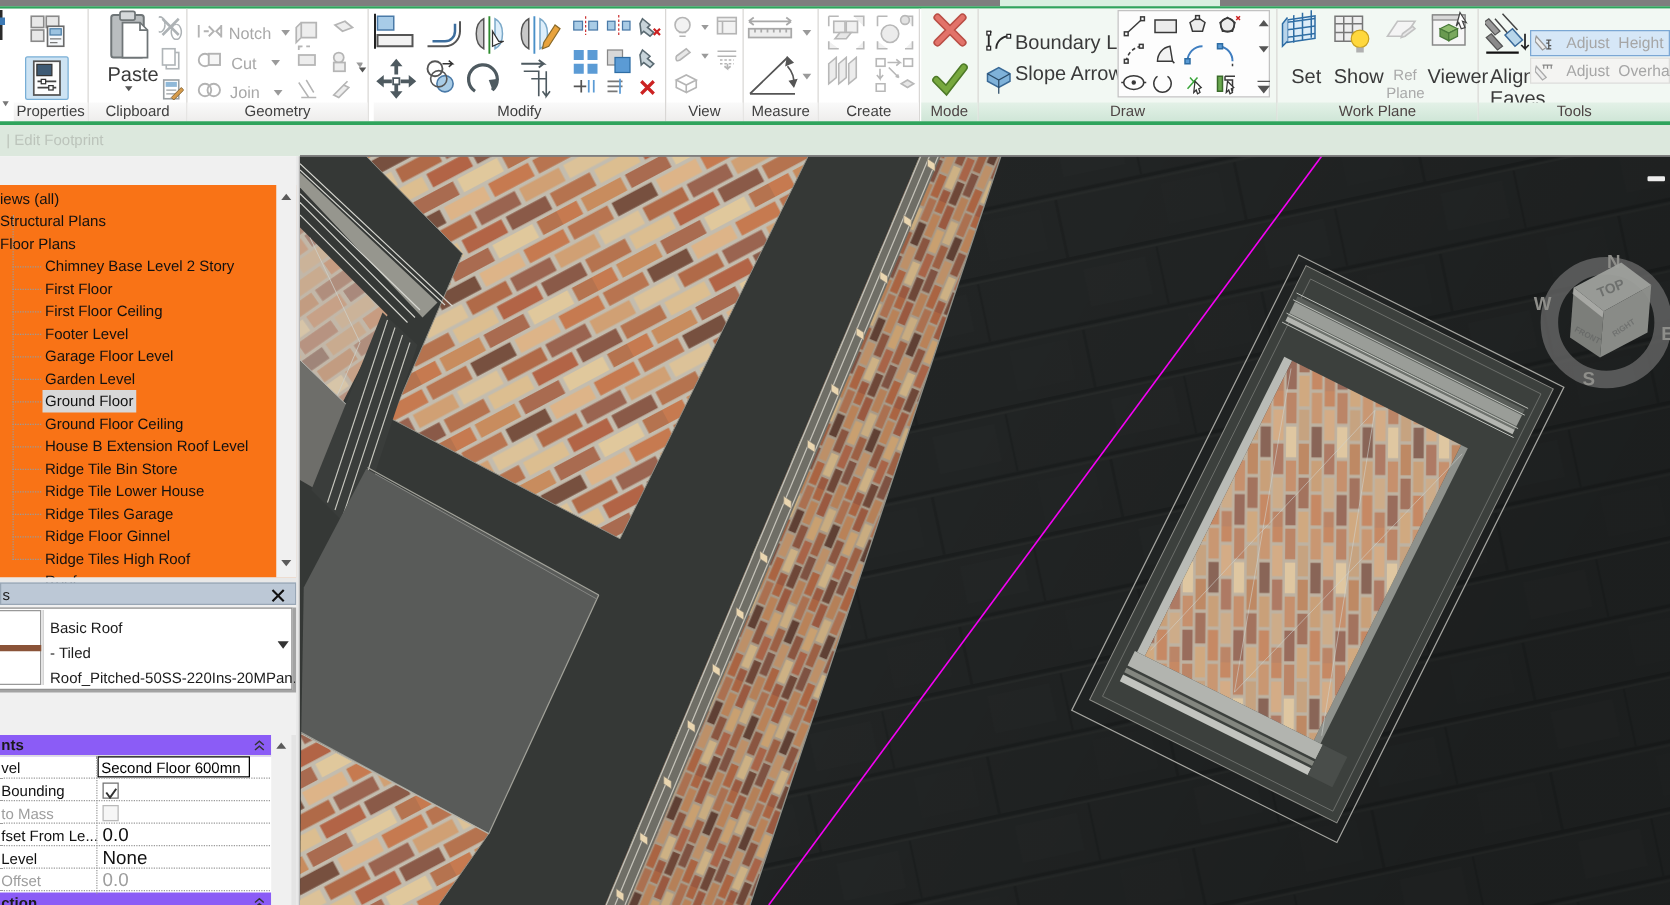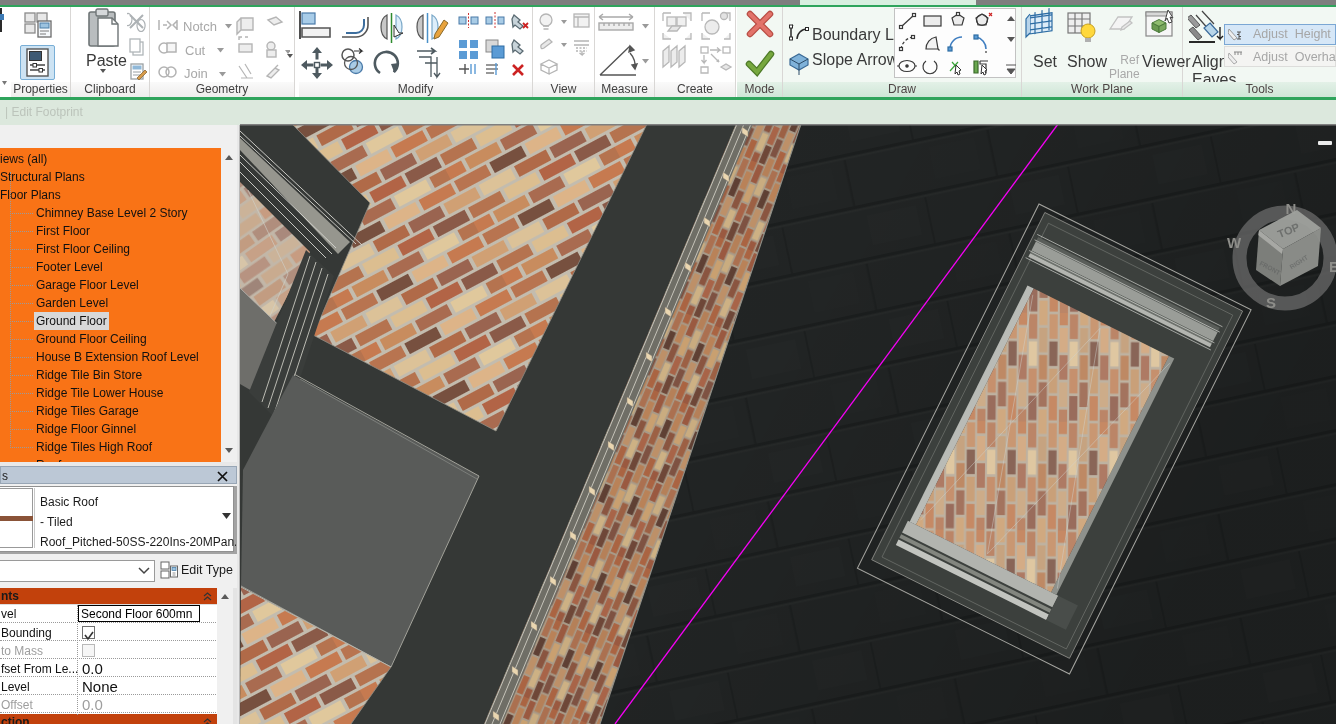--- a/index.html
+++ b/index.html
@@ -30,21 +30,21 @@
 #vsplit{position:absolute;left:237px;top:125px;width:3px;height:599px;background:#e8e8e8;border-right:1px solid #b9b9b9}
 .ptitle{font-size:12px;color:#1c1c1c;white-space:nowrap;overflow:hidden}
 .treeitem{position:absolute;font-size:12px;color:#111;white-space:nowrap;height:18px;line-height:18px}
 .dot{position:absolute;border-top:1px dotted #9a9a9a;height:0}
 .sbarrow{position:absolute;width:0;height:0}
 .up{border-left:4px solid transparent;border-right:4px solid transparent;border-bottom:5px solid #5a5a5a}
 .dn{border-left:4px solid transparent;border-right:4px solid transparent;border-top:5px solid #5a5a5a}
 
 .grow{position:absolute;font-size:12px;color:#101010;height:18px;line-height:18px;white-space:nowrap}
 .gval{position:absolute;font-size:15px;color:#101010;height:18px;line-height:18px}
-.ghead{position:absolute;height:17px;line-height:17px;background:#c2410c;font-size:12px;font-weight:bold;color:#1a1a1a;border-bottom:1px solid #dcdcdc}
+.ghead{position:absolute;height:17px;line-height:17px;background:#8b5cf6;font-size:12px;font-weight:bold;color:#1a1a1a;border-bottom:1px solid #dcdcdc}
 </style>
 </head>
 <body>
 <div id="stage">
 <div id="tabstrip"></div>
 <div id="activetab"></div>
 <div id="greentop"></div>
 <div id="ribbon">
 <div id="greensec"></div>
 
@@ -369,21 +369,21 @@
 <rect x="124" y="5" width="26" height="4" fill="#d8d8d8" stroke="#888" stroke-width="1"></rect>
 <path d="M130 16 l7 -3.5 7 3.5 -7 3.5 z" fill="#8fbc6e" stroke="#4a7a3a"></path>
 <path d="M130 16 v6 l7 3.5 v-6 z" fill="#6a9a50" stroke="#4a7a3a"></path>
 <path d="M144 16 v6 l-7 3.5 v-6 z" fill="#7aa85e" stroke="#4a7a3a"></path>
 <path d="M146 3 l5 8 -3 -1 2 5 -3 1 -2 -5 -2 3 z" fill="#fff" stroke="#444" stroke-width="1"></path>
 </g>
 
 </svg>
 <div class="abs glab" style="left:11px;top:46px">Set</div>
 <div class="abs glab" style="left:45px;top:46px">Show</div>
-<div class="abs" style="left:87px;top:46px;color:#a9a9a9;font-size:12px;text-align:right;width:30px">Ref<br>Plane</div>
+<div class="abs" style="left:87px;top:46px;color:#a9a9a9;font-size:12px;text-align:center;width:30px">Ref<br>Plane</div>
 <div class="abs glab" style="left:120px;top:46px">Viewer</div>
 <div class="plabel">Work Plane</div>
 </div>
 
 <div class="panel gp" style="left:1183px;width:153px;border-right:none">
 <svg class="abs" style="left:5px;top:2px" width="36" height="40" viewBox="0 0 36 40">
 <path d="M3 6 l9 10 -4 3 -9 -10 z" fill="#9a9a9a" stroke="#555" stroke-width="1"></path>
 <path d="M5 18 l9 10 -4 3 -9 -10 z" fill="#8a8a8a" stroke="#555" stroke-width="1"></path>
 <path d="M14 2 l12 13 M8 6 l14 16" stroke="#444" stroke-width="1.2"></path>
 <path d="M22 14 l8 9 -6 5 -8 -9 z" fill="#b8d6ea" stroke="#3a6a9a" stroke-width="1.2"></path>
@@ -465,34 +465,20 @@
 <div class="abs" style="left:0;top:361px;width:237px;height:68px;background:#a3a3a3"><div class="abs" style="left:-2px;top:0px;width:236px;height:66px;background:#fff;border:1px solid #919191"></div>
 <div class="abs" style="left:-20px;top:2px;width:53px;height:60px;background:#fff;border:1px solid #999"></div><div class="abs" style="left:34px;top:2px;width:1px;height:60px;background:#c8c8c8"></div>
 <div class="abs" style="left:-20px;top:30px;width:53px;height:5px;background:#8a5338"></div>
 <div class="abs" style="left:40px;top:6px;font-size:12px;color:#1b1b1b;white-space:nowrap;width:196px;overflow:hidden;line-height:20px">Basic Roof<br>- Tiled<br>Roof_Pitched-50SS-220Ins-20MPan...</div>
 <path></path>
 <svg class="abs" style="left:222px;top:26px" width="10" height="8">
           <path d="M0 1 l9 0 -4.5 6 z" fill="#333"></path>
         </svg>
 </div>
 
-<div class="abs" style="left:0;top:433px;width:237px;height:26px;background:#f0f0f0">
-<div class="abs" style="left:-10px;top:2px;width:165px;height:22px;background:#fff;border:1px solid #9a9a9a"></div>
-<svg class="abs" style="left:138px;top:9px" width="12" height="8">
-          <path d="M1 1 l5 5 5 -5" fill="none" stroke="#444" stroke-width="1.5"></path>
-        </svg>
-<svg class="abs" style="left:160px;top:3px" width="18" height="20" viewBox="0 0 18 20">
-<rect x="1" y="1" width="8" height="7" fill="#fff" stroke="#666"></rect>
-<rect x="1" y="10" width="8" height="7" fill="#fff" stroke="#666"></rect>
-<rect x="10.5" y="5" width="7" height="11" fill="#fff" stroke="#666"></rect>
-<rect x="12" y="6.5" width="4" height="3" fill="#9cc3e0" stroke="#4d7fa8" stroke-width=".8"></rect>
-<path d="M12.5 12 h3 m-3 2 h3" stroke="#777" stroke-width=".8"></path>
-</svg>
-<div class="abs" style="left:181px;top:5px;font-size:12.5px;color:#1b1b1b">Edit Type</div>
-</div>
 
 <div class="abs" style="left:0;top:463px;width:237px;height:140px;background:#fff">
 <div class="ghead" style="left:0;top:0;width:217px;padding-left:1px">nts</div>
 <svg class="abs" style="left:203px;top:4px" width="9" height="9">
           <path d="M1 4 l3.5 -3 3.5 3 M1 8 l3.5 -3 3.5 3" fill="none" stroke="#333" stroke-width="1.2"></path>
         </svg>
 <div class="grow" style="left:1px;top:17px">vel</div>
 <div class="abs" style="left:78px;top:17px;width:122px;height:17px;border:1px solid #000;background:#fff;font-size:12px;line-height:16px;padding-left:2px;white-space:nowrap">Second Floor 600mn</div>
 <div class="grow" style="left:1px;top:36px">Bounding</div>
 <div class="abs" style="left:82px;top:38px;width:13px;height:13px;border:1px solid #707070;background:#fff">

